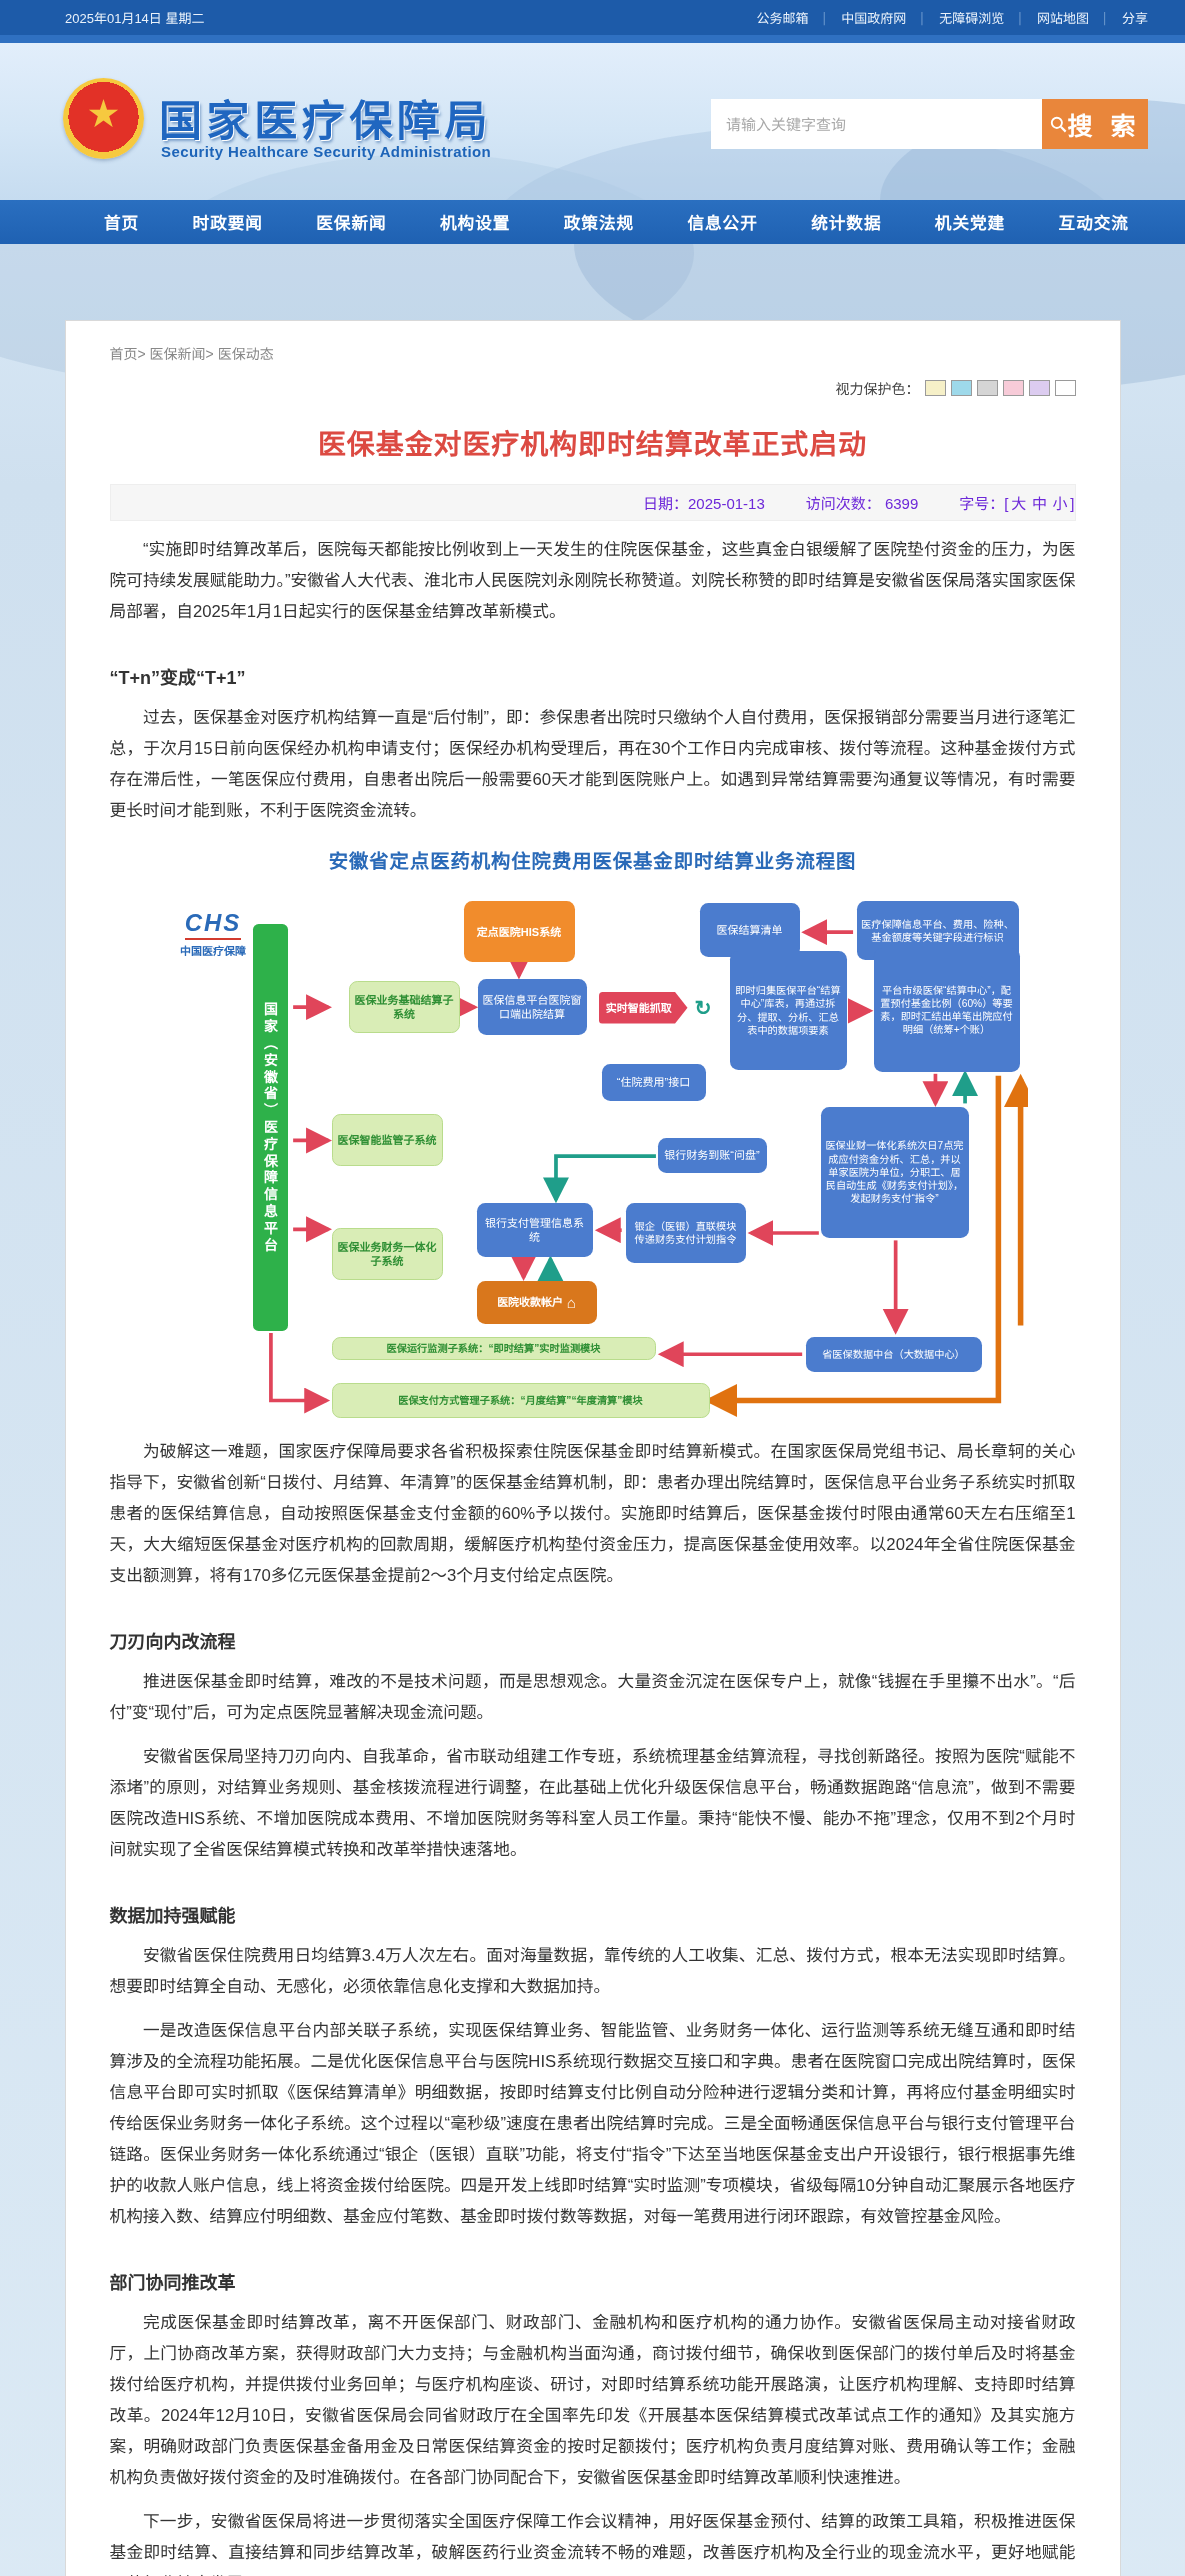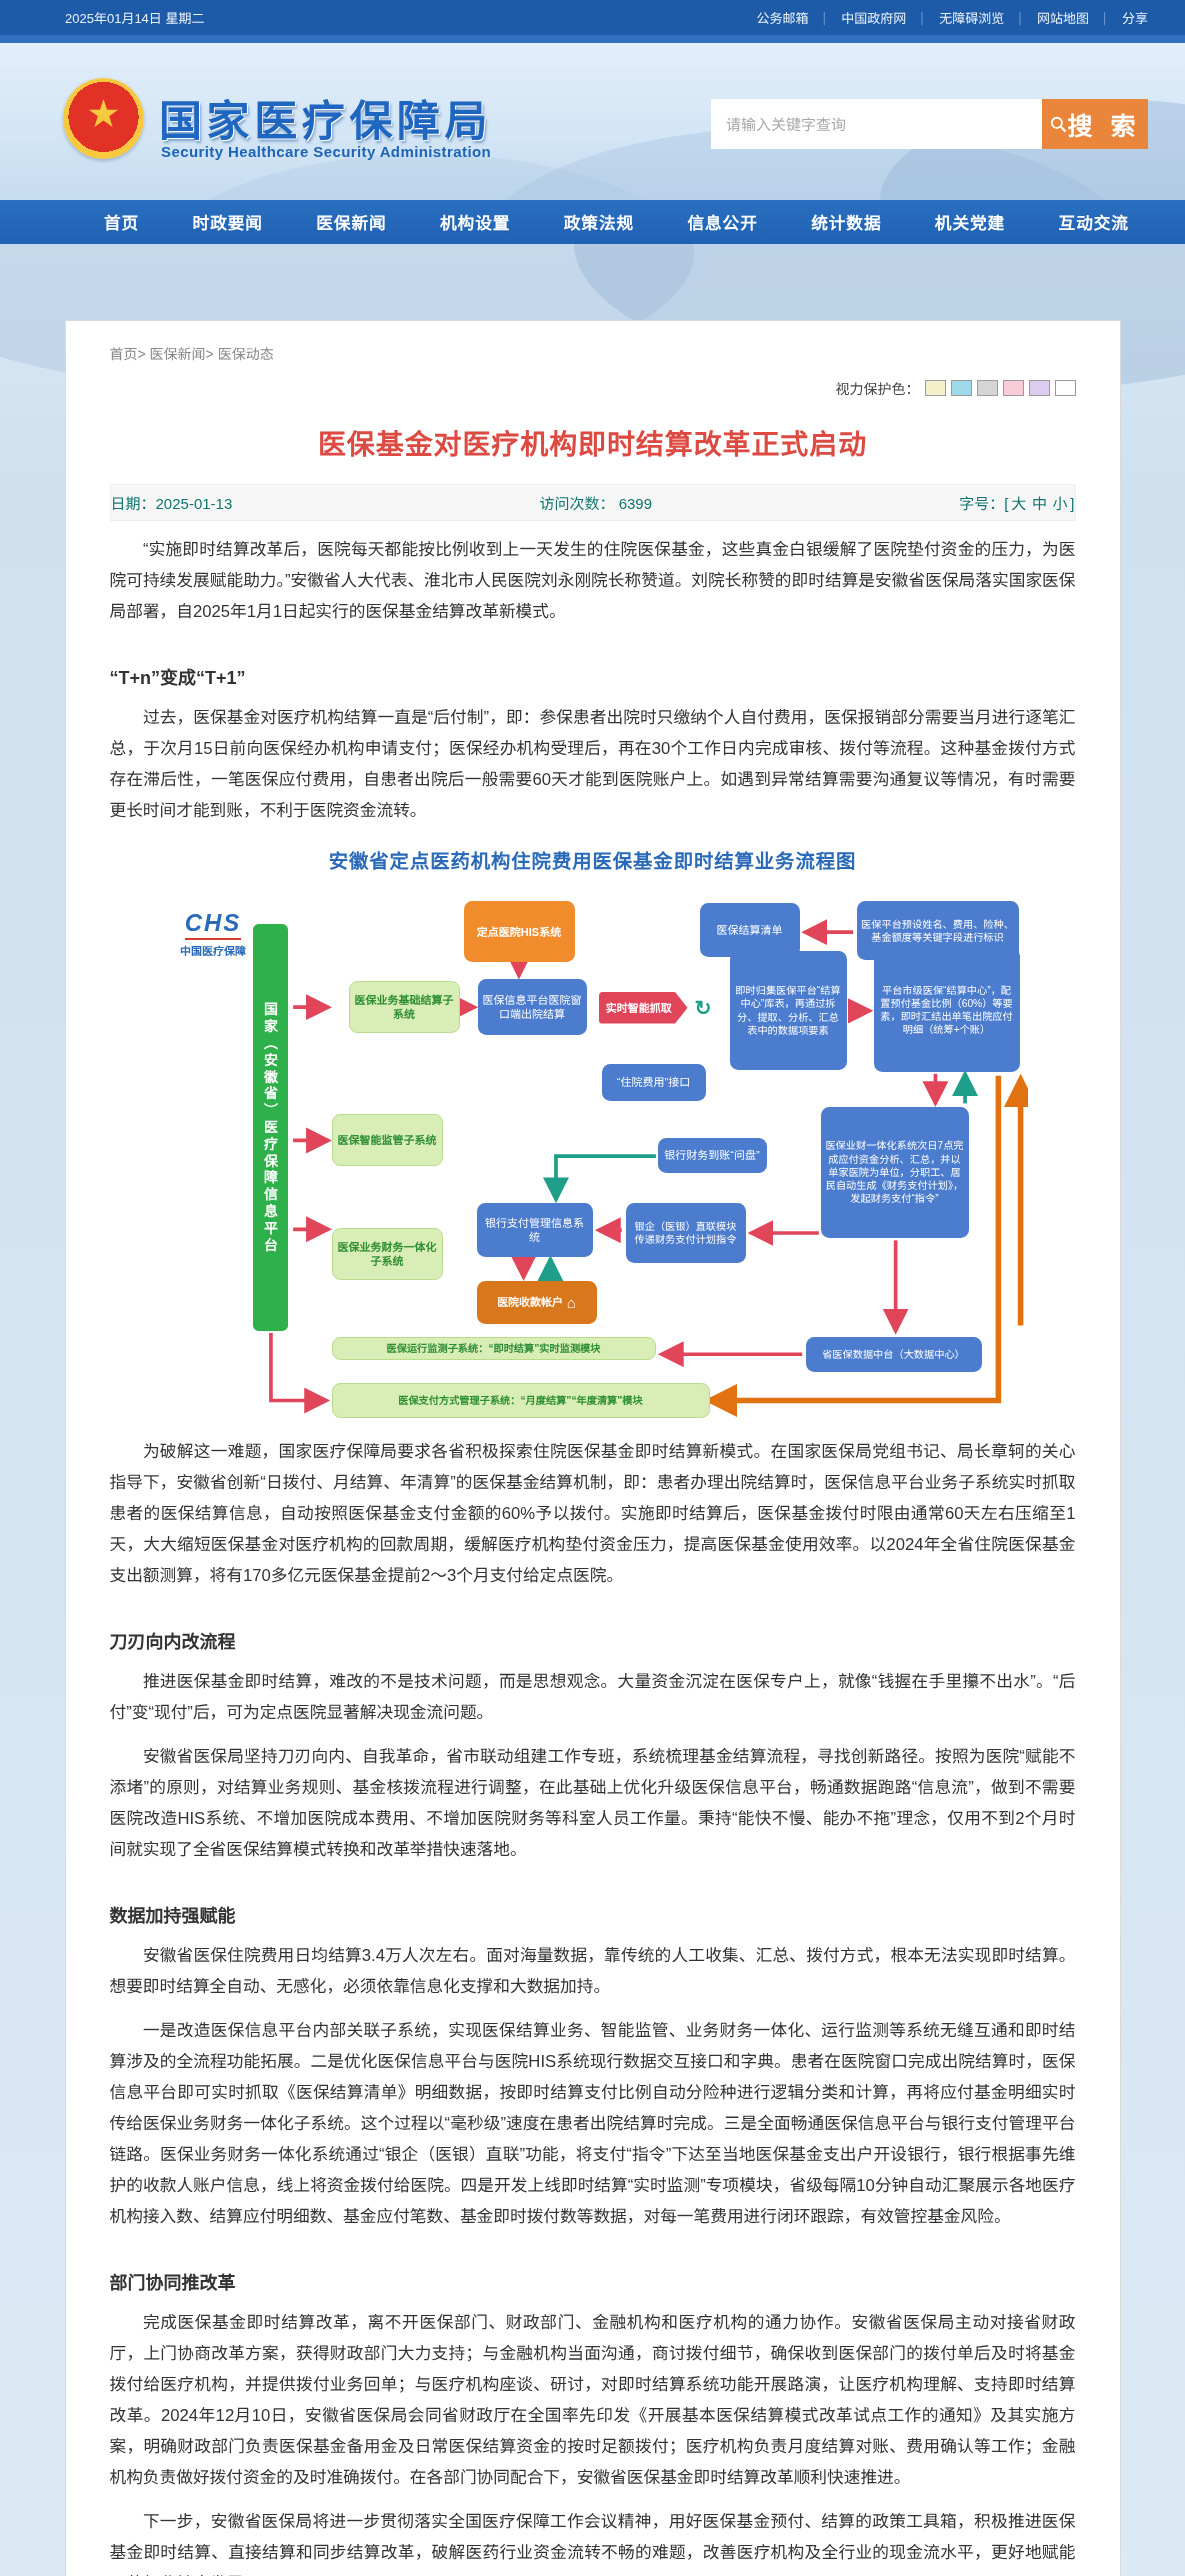--- a/index.html
+++ b/index.html
@@ -62,22 +62,22 @@
   .breadcrumb .bc-item { cursor:pointer; }
   .eye-row { margin-top:15px; text-align:right; font-size:14px; color:#444;
              display:flex; justify-content:flex-end; align-items:center; gap:5.6px; }
   .swatch { display:inline-block; width:20.4px; height:15.7px; border:0.9px solid #9a9a9a;
             border-right-width:1.9px; border-bottom-width:1.9px; cursor:pointer; }
 
   .art-title { margin-top:24px; text-align:center; font-size:28px; font-weight:bold;
                color:#dc4a42; letter-spacing:0.9px; }
 
   .meta { margin-top:22px; background:#f6f6f6; border:0.9px solid #eeeeee; height:37px;
-          display:flex; align-items:center; justify-content:space-between; gap:41px;
-          font-size:15px; color:#0f766e; }
+          display:flex; align-items:center; justify-content:flex-end; gap:41px;
+          font-size:15px; color:#6d28d9; }
   .meta .fs-opt { cursor:pointer; margin:0 2.8px; }
 
   .body-text { margin-top:9.3px; }
   .body-text p { font-size:16.7px; line-height:31px; text-align:justify;
                  text-indent:2em; margin:13px 0; color:#333; }
   .body-text p.strong { font-weight:bold; }
   .sec-head { font-weight:bold; font-size:18px; color:#333;
               margin:36px 0 11px; }
 
   
@@ -240,21 +240,21 @@
           </svg>
 
           <div class="chs">
             <span class="chs-en">CHS</span>
             <div class="chs-cn">中国医疗保障</div>
           </div>
           <div class="vbar">国家（安徽省）医疗保障信息平台</div>
 
           <div class="fb fb-orange" style="left:306px;top:20.4px;width:111px;height:61px;">定点医院HIS系统</div>
           <div class="fb fb-blue" style="left:542px;top:22px;width:100px;height:54px;">医保结算清单</div>
-          <div class="fb fb-blue fb-small" style="left:699px;top:20.4px;width:162px;height:59px;">医保平台预设姓名、费用、险种、基金额度等关键字段进行标识</div>
+          <div class="fb fb-blue fb-small" style="left:699px;top:20.4px;width:162px;height:59px;">医疗保障信息平台、费用、险种、基金额度等关键字段进行标识</div>
 
           <div class="fb fb-green" style="left:191px;top:100px;width:111px;height:52px;">医保业务基础结算子系统</div>
           <div class="fb fb-blue" style="left:320px;top:98px;width:109px;height:56px;">医保信息平台医院窗口端出院结算</div>
           <div class="fb fb-red" style="left:441px;top:111px;width:89px;height:31.5px;">实时智能抓取</div>
           <span class="sync" style="left:537px;top:115px;">↻</span>
           <div class="fb fb-blue fb-small" style="left:572px;top:70px;width:117px;height:119px;">即时归集医保平台“结算中心”库表，再通过拆分、提取、分析、汇总表中的数据项要素</div>
           <div class="fb fb-blue fb-small" style="left:716px;top:67px;width:146px;height:124px;">平台市级医保“结算中心”，配置预付基金比例（60%）等要素，即时汇结出单笔出院应付明细（统筹+个账）</div>
 
           <div class="fb fb-blue" style="left:444px;top:183px;width:104px;height:37px;">“住院费用”接口</div>
 

